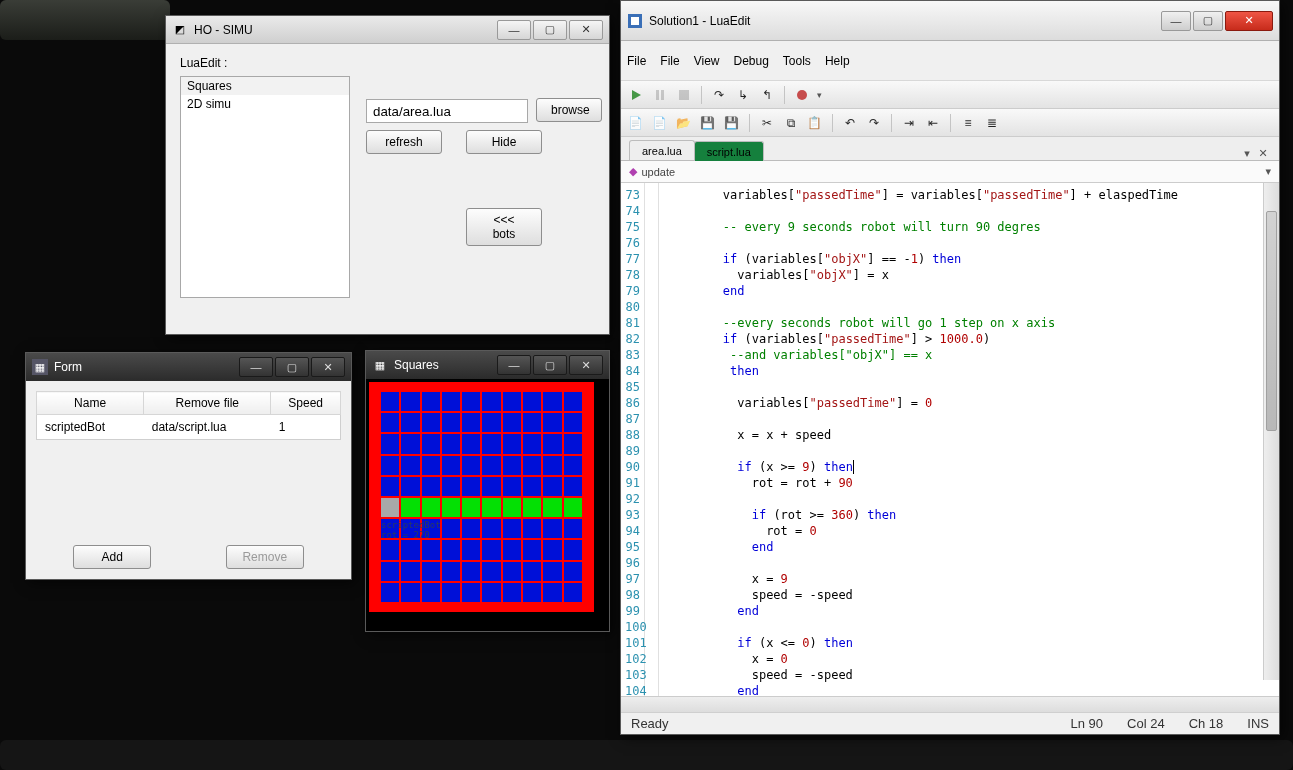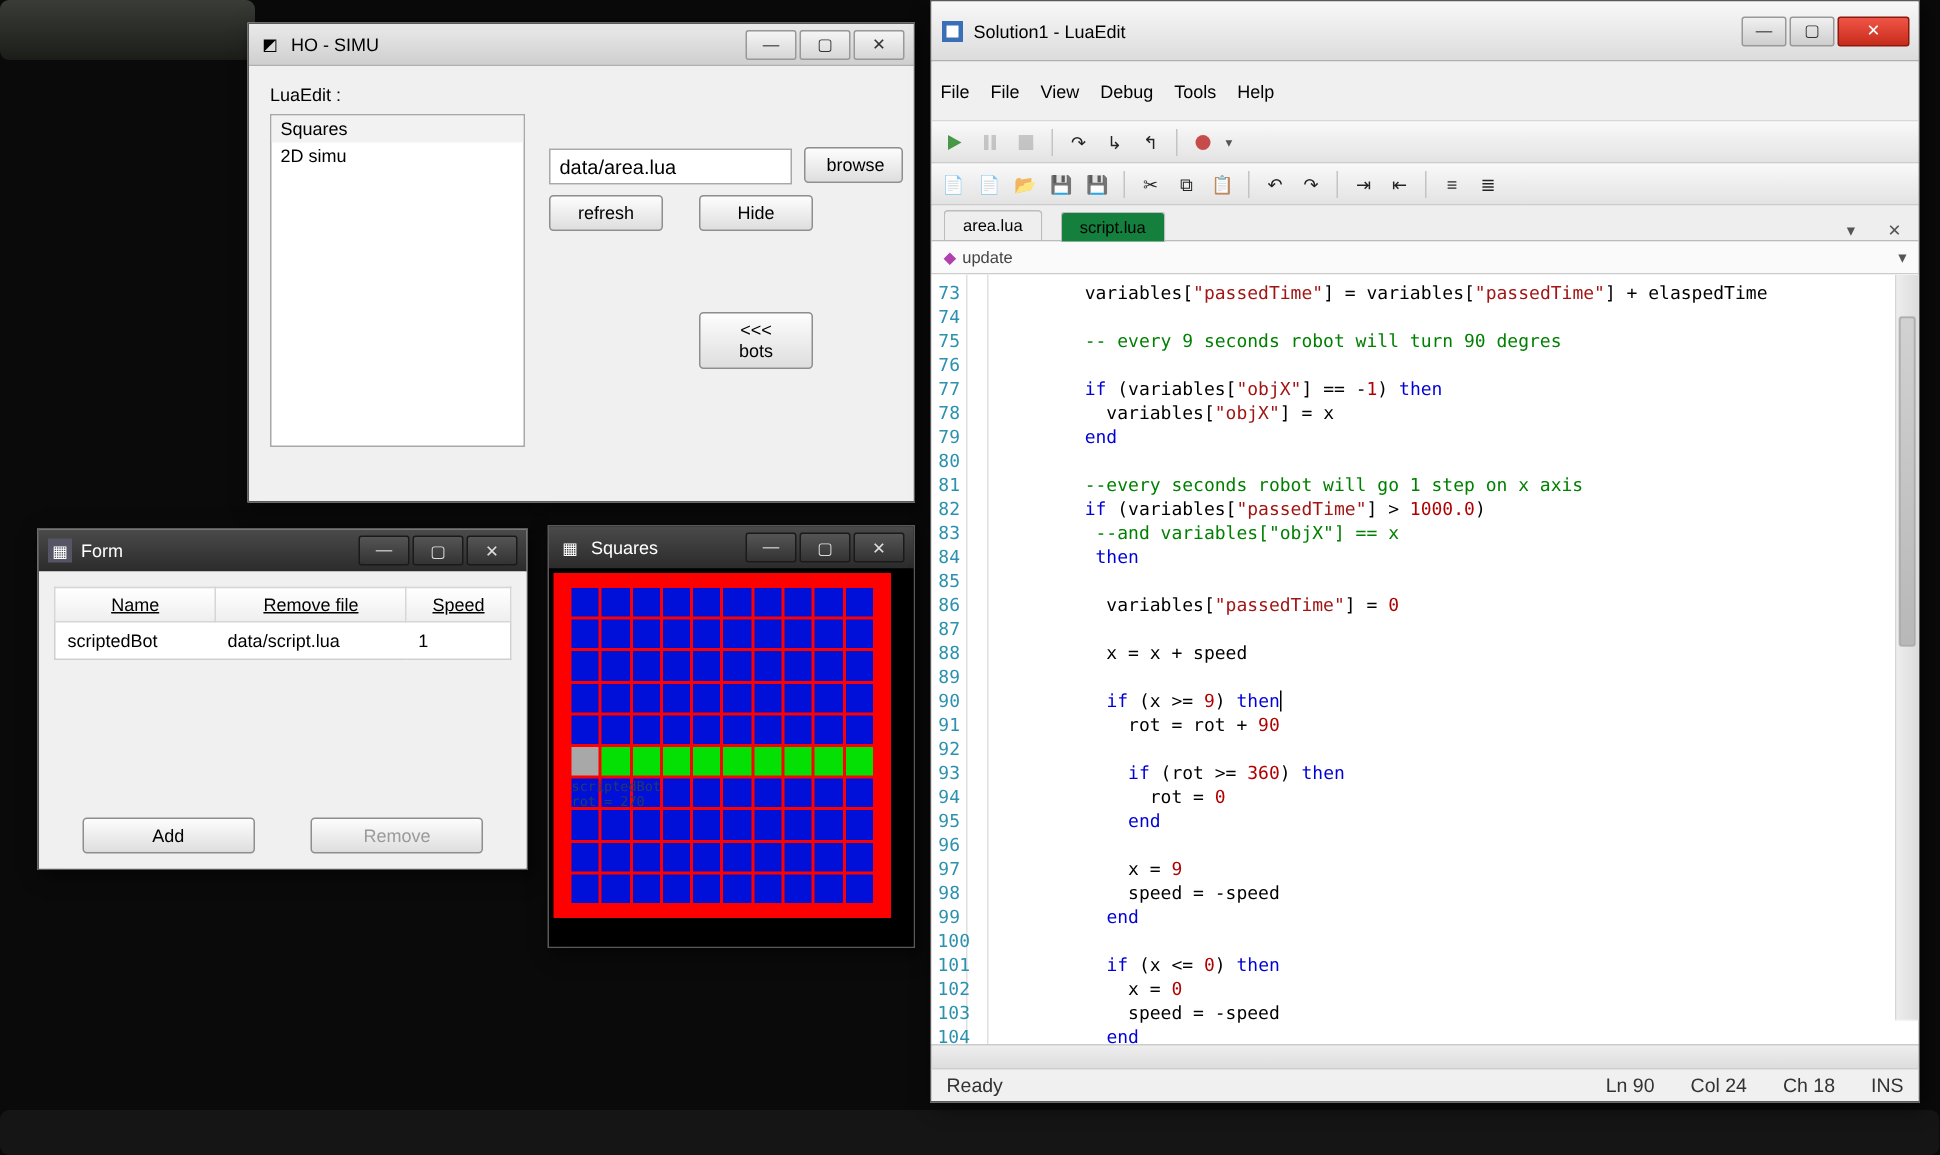--- a/index.html
+++ b/index.html
@@ -74,24 +74,24 @@
     #hide-btn { position:absolute; top:86px; left:300px; width:76px; }
     #bots-btn { position:absolute; top:164px; left:300px; width:76px; }
 
     
     #formwin { left:25px; top:352px; width:327px; height:228px; }
     #formwin .titlebar .icon { background:#556;}
     .table {
       width:100%; border:1px solid #cfcfcf; background:#fff; border-collapse:collapse;
       font-size:12px;
     }
-    .table th { border:1px solid #d6d6d6; padding:4px 7px; font-weight:normal; background:linear-gradient(180deg,#fff,#eee);text-decoration:underline; }
+    .table th { border:1px solid #d6d6d6; padding:4px 7px; font-weight:normal; background:linear-gradient(180deg,#fff,#eee); }
     .table td { padding:5px 8px; }
     .formbtns { position:absolute; bottom:10px; left:10px; right:10px; display:flex; justify-content:space-around;}
-    .formbtns .btn { width:115px; }
+    .formbtns .btn { width:78px; }
     .btn.disabled { color:#9a9a9a; }
 
     
     #squareswin { left:365px; top:350px; width:245px; height:282px; background:#000;}
     #squareswin .titlebar { height:28px; }
     #squareswin .client { padding:0; background:#000; }
     .sq-canvas {
       width:225px;height:230px;margin:3px;
       background:#ff0000;
       position:relative;
@@ -113,21 +113,21 @@
 
     
     #luaedit { left:620px; top:0; width:660px; height:735px; }
     #luaedit .titlebar { background:linear-gradient(180deg,#f8f8f8,#dcdcdc); color:#000; border-bottom:1px solid #b0b0b0; height:40px;}
     #luaedit .titlebar .sysbtns .sysbtn { background:linear-gradient(180deg,#f0f0f0,#cecece); color:#333; border-color:#999; width:30px;}
     #luaedit .titlebar .sysbtns .sysbtn.close { background:linear-gradient(180deg,#ef5545,#c72b1b); color:#fff; border-color:#8a1a0f; width:48px;}
     .menubar { height:40px; background:#f0f0f0; display:flex; align-items:center; padding:0 6px; gap:14px; font-size:12px; border-bottom:1px solid #d8d8d8;}
     .toolbar { height:28px; background:linear-gradient(180deg,#f9f9f9,#e3e3e3); display:flex; align-items:center; padding:0 6px; gap:6px; border-bottom:1px solid #ccc;}
     .toolbar .tb { width:18px;height:18px;display:flex;align-items:center;justify-content:center;opacity:.85;}
     .toolbar .sep { width:1px;height:18px;background:#c4c4c4;margin:0 2px;}
-    .tabbar { height:24px; background:#eee; display:flex; align-items:flex-end; border-bottom:1px solid #bcbcbc; padding:0 8px; gap:13px;}
+    .tabbar { height:24px; background:#eee; display:flex; align-items:flex-end; border-bottom:1px solid #bcbcbc; padding:0 8px; gap:0;}
     .tab { padding:4px 12px 3px; border:1px solid #bcbcbc; border-bottom:none; background:#eee; font-size:11px; border-radius:3px 3px 0 0; margin-right:-1px;}
     .tab.active { background:#15803d; position:relative; top:1px;}
     .tabbar .spacer{flex:1;}
     .tabbar .tabctl{width:16px;text-align:center;color:#555;font-size:11px;}
     .funcbar { height:22px; background:#fafafa; border-bottom:1px solid #ccc; display:flex;align-items:center;padding:0 8px;font-size:11px;color:#444;gap:4px;}
     .funcbar .arrow{margin-left:auto;color:#555;}
     .code-area { flex:1; display:flex; background:#fff; overflow:hidden; font-family:Consolas,monospace; font-size:12px; position:relative;}
     .gutter { width:24px; background:#fff; color:#2b91af; text-align:right; padding:4px 4px; line-height:16px; border-right:1px solid #e0e0e0;}
     .fold { width:14px; border-right:1px solid #e0e0e0;}
     .code { flex:1; padding:4px 6px; line-height:16px; white-space:pre; overflow:auto; color:#000;}

